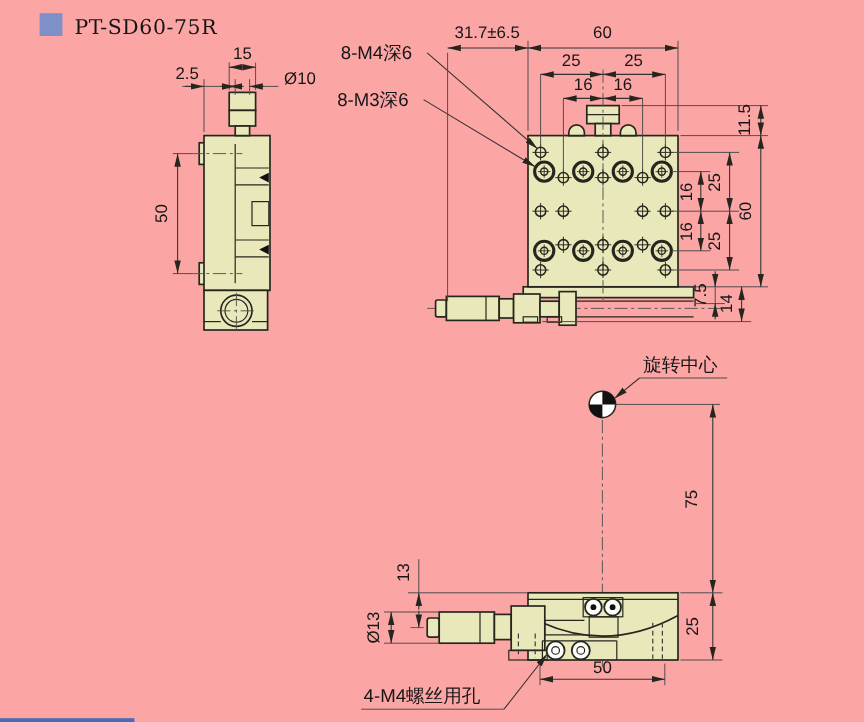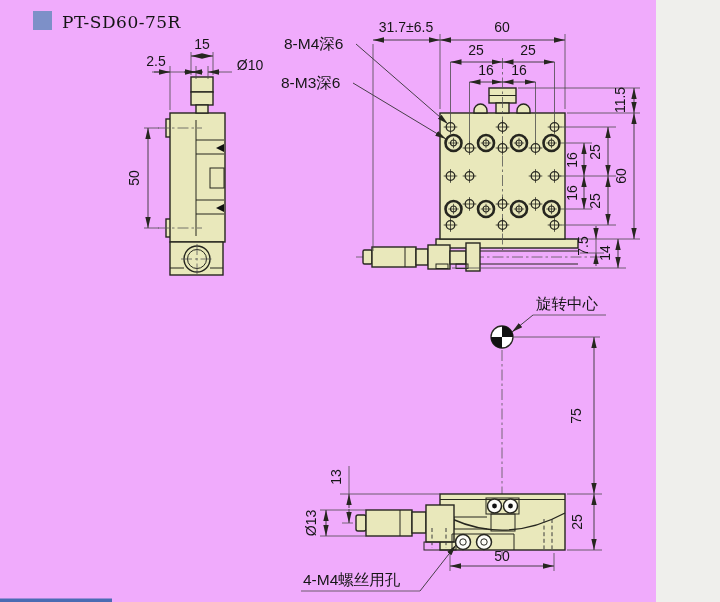--- a/index.html
+++ b/index.html
@@ -1,16 +1,16 @@
 <!DOCTYPE html>
 <html><head>
 <meta charset="utf-8">
 <style>
   html,body{margin:0;padding:0;background:#efefec;}
-  .stage{position:relative;width:656px;height:602px;background:#f0abfc;overflow:hidden;}
+  .stage{position:relative;width:720px;height:602px;background:#fca5a5;overflow:hidden;}
   svg{position:absolute;left:0;top:0;}
   .part{fill:#e9e8bb;stroke:#26261f;stroke-width:1.4}
   .ln{fill:none;stroke:#26261f;stroke-width:1.4}
   .ln1{fill:none;stroke:#26261f;stroke-width:1}
   .de{stroke:#4a4a4a;stroke-width:.8;fill:none}
   .dm{stroke:#333;stroke-width:.9;fill:none;marker-start:url(#arr);marker-end:url(#arr)}
   .ae{stroke:#333;stroke-width:.9;fill:none;marker-end:url(#arr)}
   .cl{stroke:#555;stroke-width:.8;fill:none;stroke-dasharray:11 3 2.5 3}
   .hd{stroke:#3a3a3a;stroke-width:1;fill:none;stroke-dasharray:4 2.6}
   .tx{font:14px "Liberation Sans",sans-serif;fill:#161616;text-anchor:middle}

